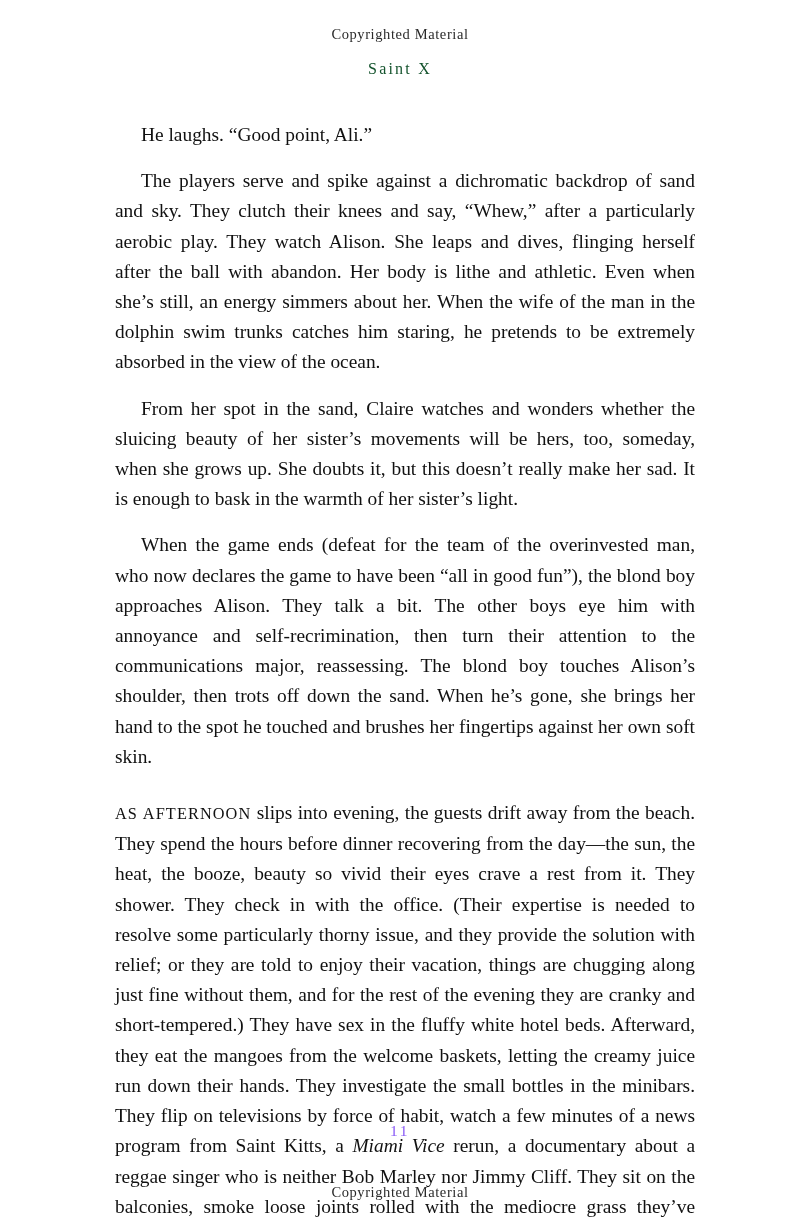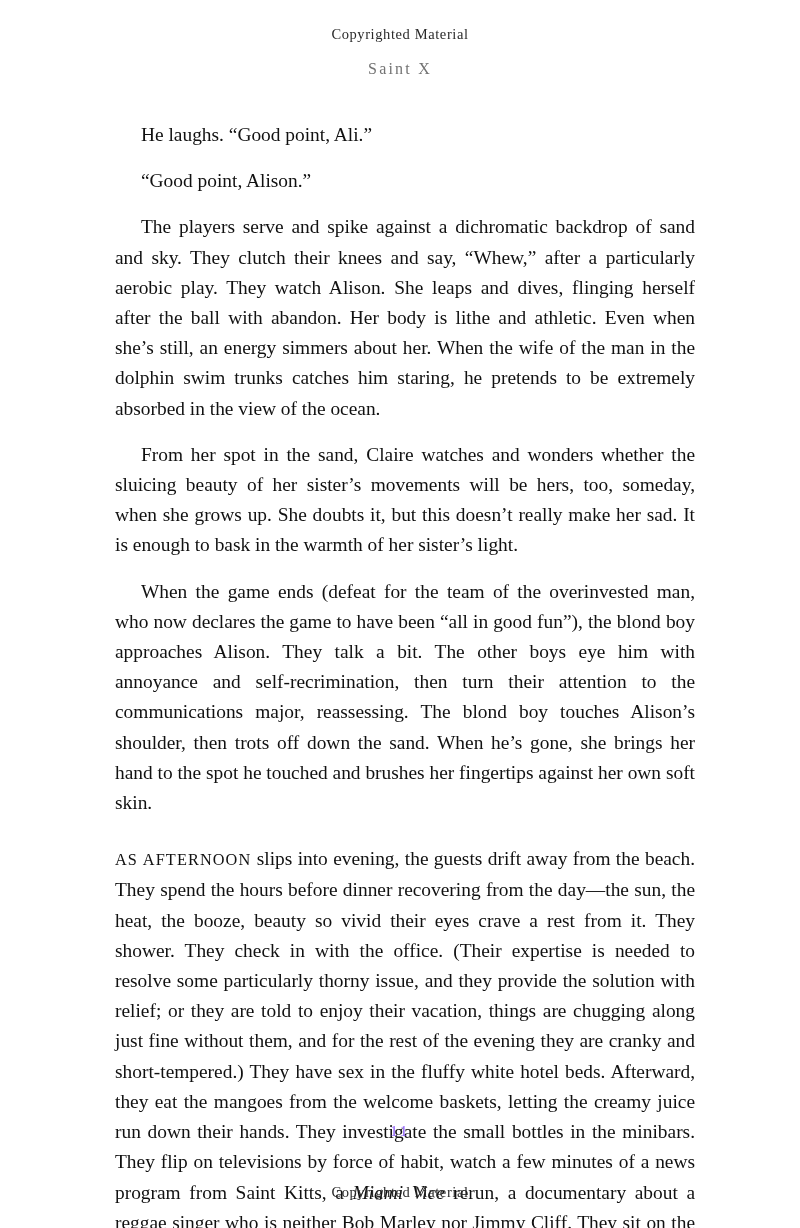--- a/index.html
+++ b/index.html
@@ -45,21 +45,21 @@
   }
   .running-head {
     position: absolute;
     top: 60px;
     left: 0;
     width: 800px;
     text-align: center;
     font-family: "Liberation Serif", serif;
     font-size: 16px;
     letter-spacing: 2.2px;
-    color: #737373;
+    color: #14532d;
   }
   .body-text {
     position: absolute;
     top: 104px;
     left: 99px;
     width: 612px;
   }
   p.para {
     margin: 16px;
     font-size: 19.4px;
@@ -102,21 +102,20 @@
 <body>
 
 <div class="page">
 
   <div class="copyright-top">Copyrighted Material</div>
 
   <div class="running-head">Saint X</div>
 
   <div class="body-text">
     <p class="para">He laughs. “Good point, Ali.”</p>
-    <p class="para">“Good point, Alison.”</p>
     <p class="para">The players serve and spike against a dichromatic backdrop of sand and sky. They clutch their knees and say, “Whew,” after a particularly aerobic play. They watch Alison. She leaps and dives, flinging herself after the ball with abandon. Her body is lithe and athletic. Even when she’s still, an en­ergy simmers about her. When the wife of the man in the dolphin swim trunks catches him staring, he pretends to be extremely absorbed in the view of the ocean.</p>
     <p class="para">From her spot in the sand, Claire watches and wonders whether the sluic­ing beauty of her sister’s movements will be hers, too, someday, when she grows up. She doubts it, but this doesn’t really make her sad. It is enough to bask in the warmth of her sister’s light.</p>
     <p class="para">When the game ends (defeat for the team of the overinvested man, who now declares the game to have been “all in good fun”), the blond boy ap­proaches Alison. They talk a bit. The other boys eye him with annoyance and self-recrimination, then turn their attention to the communications major, reassessing. The blond boy touches Alison’s shoulder, then trots off down the sand. When he’s gone, she brings her hand to the spot he touched and brushes her fingertips against her own soft skin.</p>
 
     <p class="section-start"><span class="smallcaps">As afternoon</span><span> slips into evening, the guests drift away from the beach. They spend the hours before dinner recovering from the day—the sun, the heat, the booze, beauty so vivid their eyes crave a rest from it. They shower. They check in with the office. (Their expertise is needed to resolve some particularly thorny issue, and they provide the solution with relief; or they are told to enjoy their vacation, things are chugging along just fine with­out them, and for the rest of the evening they are cranky and short-tempered.) They have sex in the fluffy white hotel beds. Afterward, they eat the mangoes from the welcome baskets, letting the creamy juice run down their hands. They investigate the small bottles in the minibars. They flip on televisions by force of habit, watch a few minutes of a news pro­gram from Saint Kitts, a </span><em>Miami Vice</em><span> rerun, a documentary about a reggae singer who is neither Bob Marley nor Jimmy Cliff. They sit on the balco­nies, smoke loose joints rolled with the mediocre grass they’ve managed to</span></p>
   </div>
 
   <div class="folio">11</div>
 
   <div class="copyright-bottom">Copyrighted Material</div>

